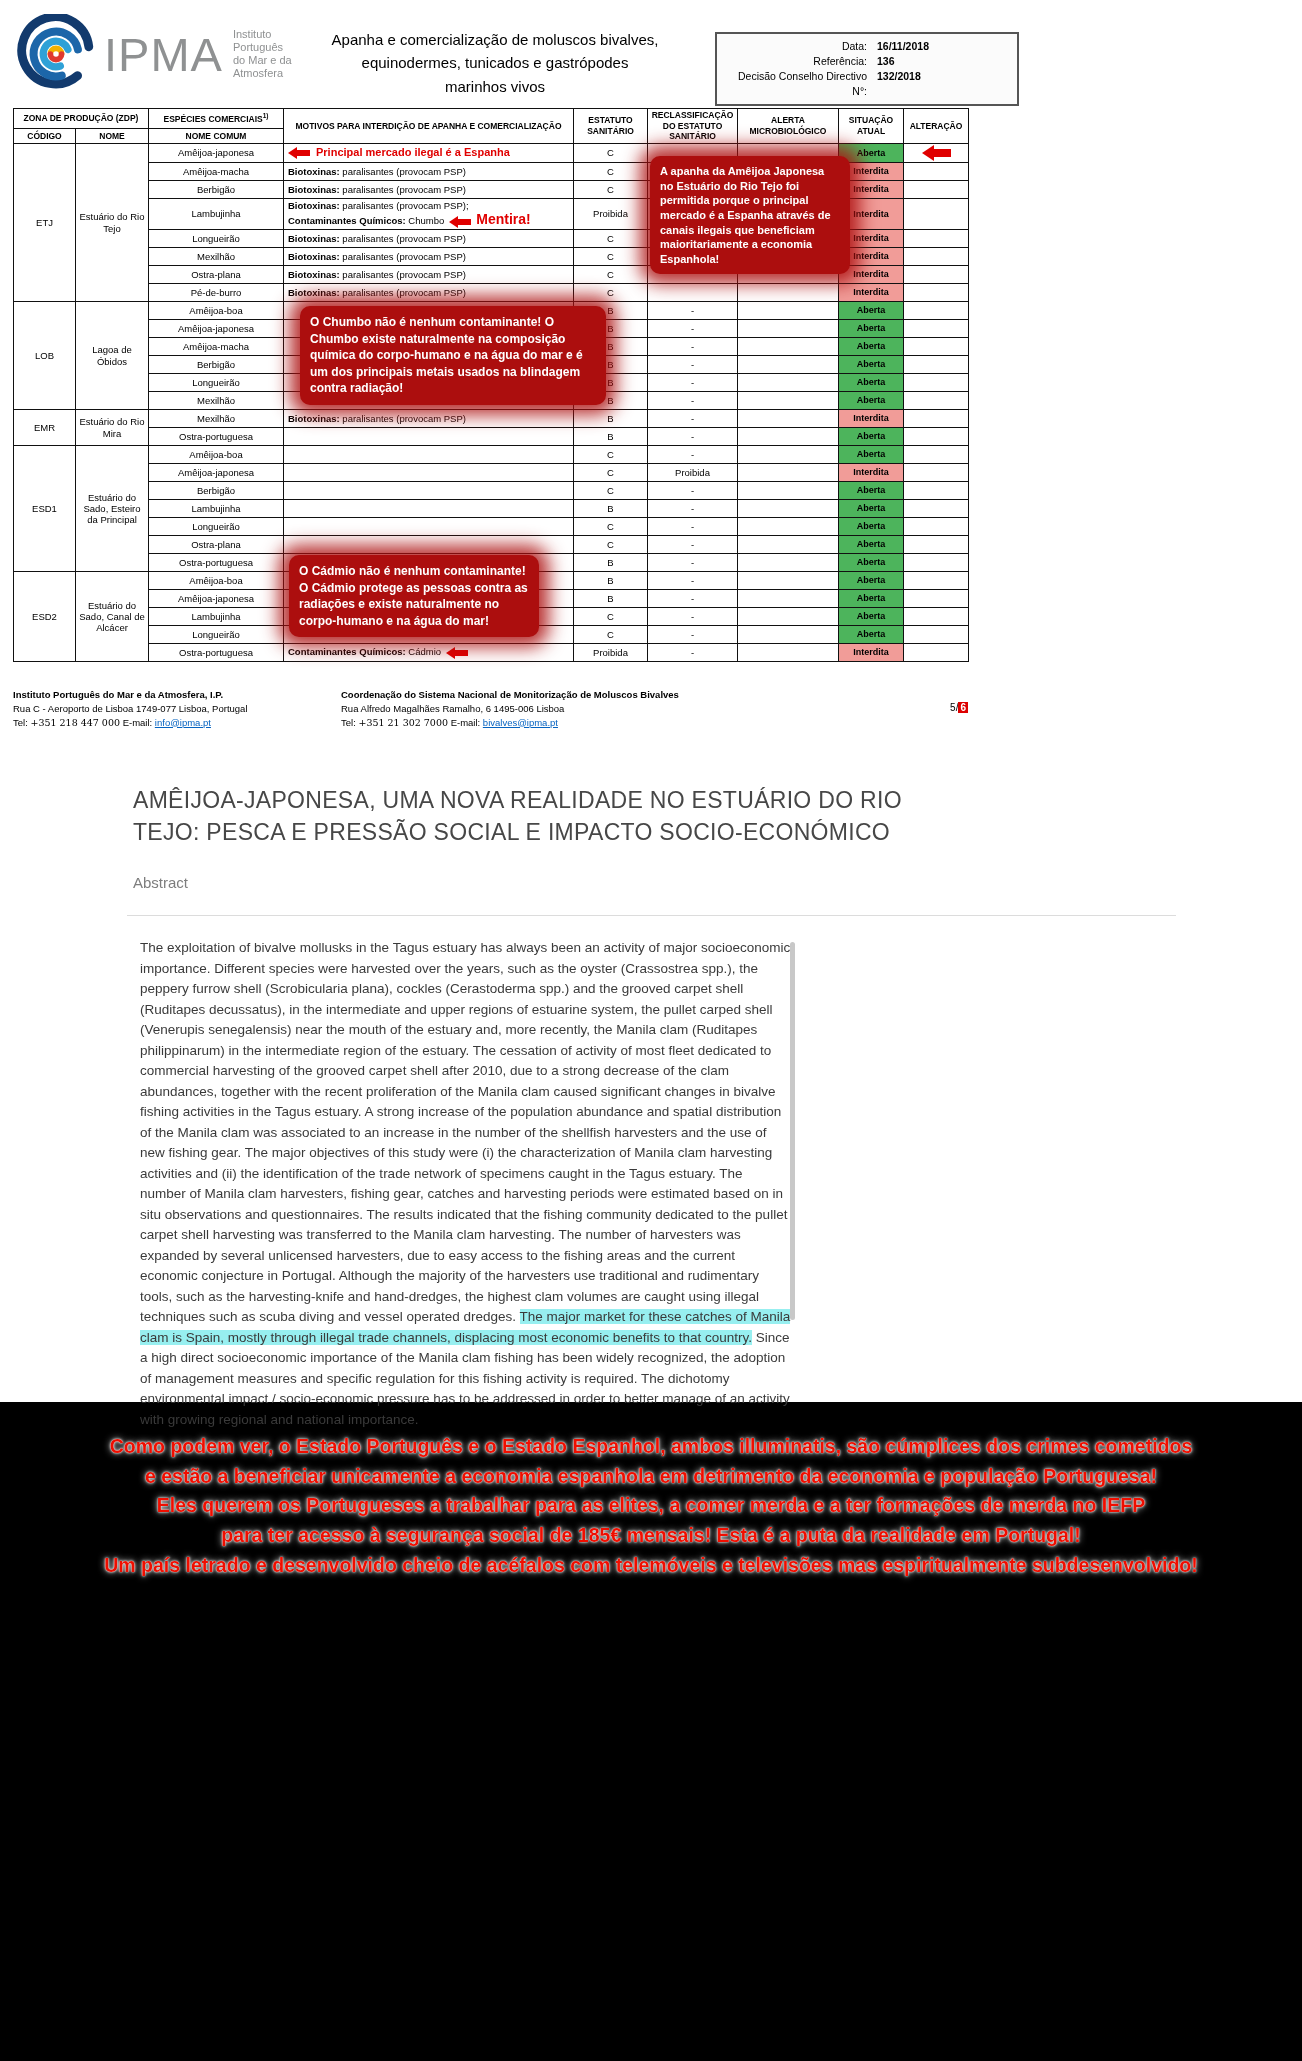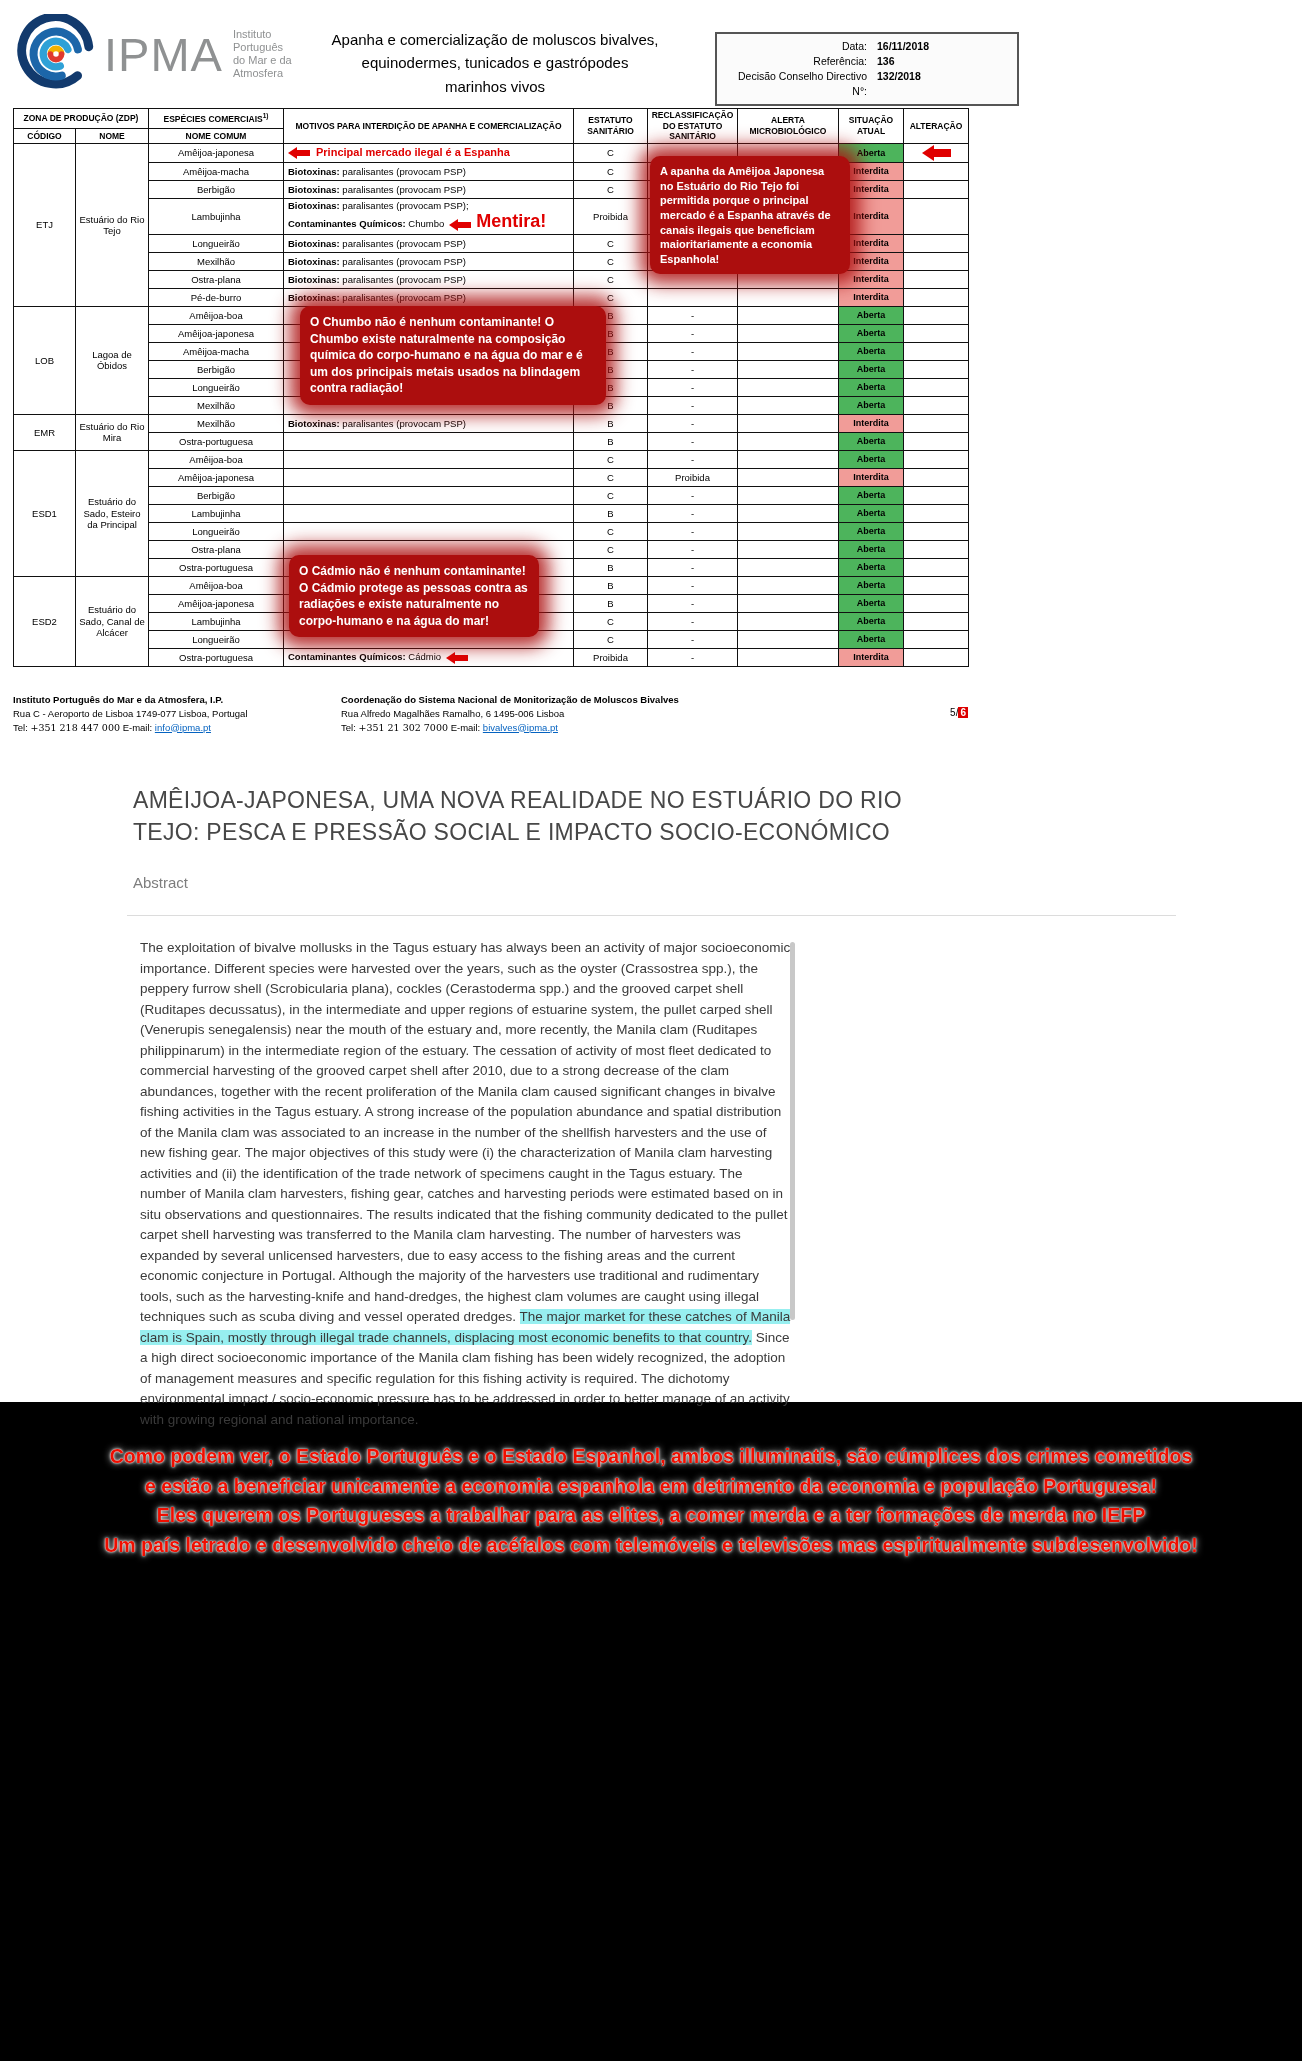--- a/index.html
+++ b/index.html
@@ -26,21 +26,21 @@
   .ztable thead tr:first-child th{height:20px;}
   .ztable thead tr:last-child th{height:15px;}
   .th-sup{font-size:6.5px;vertical-align:super;}
   .ztable td{font-size:9.5px;text-align:center;vertical-align:middle;height:18px;line-height:1.2;color:#000;background:#fff;}
   td.c-mot{text-align:left;padding-left:4px;}
   td.c-sit{font-weight:bold;font-size:9px;}
   td.sit-open{background:#4db45c;}
   td.sit-closed{background:#f19c98;}
   .mot-line b{font-size:9.5px;}
   .red-note{color:#e00000;font-weight:bold;font-size:11px;}
-  .red-note.mentira{font-size:18px;}
+  .red-note.mentira{font-size:14px;}
   .mot-line.spain{display:flex;align-items:center;}
 
   
   .rarrow{display:inline-flex;align-items:center;vertical-align:middle;}
   .rarrow .tri{width:0;height:0;border-style:solid;border-color:transparent;border-right-color:#e00000 !important;}
   .rarrow.md .tri{border-width:6px 9px 6px 0;}
   .rarrow.md .tail{width:13px;height:6px;background:#e00000;}
   .rarrow.lg .tri{border-width:8px 12px 8px 0;}
   .rarrow.lg .tail{width:17px;height:8px;background:#e00000;}
   .mot-line .rarrow{margin:0 5px;}
@@ -67,21 +67,21 @@
   .paper-title{margin:0 0 0 133px;font-size:23px;font-weight:400;color:#474747;line-height:1.38;letter-spacing:0.3px;}
   .paper-title span{display:block;}
   .abstract-label{margin:26px 0 0 133px;font-size:15px;color:#7d7d7d;}
   .paper hr{margin:24px 0 0 127px;width:1049px;border:none;border-top:1px solid #dcdcdc;}
   .abstract-wrap{position:relative;margin-top:22px;}
   .abstract-text{margin:0 0 6px 140px;width:652px;font-size:13.5px;line-height:20.5px;color:#3a3a3a;}
   .hl{background:#97eff0;}
   .scrollbar{position:absolute;left:790px;top:4px;width:5px;height:378px;background:#c8c8c8;border-radius:3px;}
 
   
-  .banner{height:659px;background:#000;padding-top:40px;}
+  .banner{height:659px;background:#000;padding-top:30px;}
   .banner-line{text-align:center;color:#ef0e00;font-weight:bold;font-size:19.5px;line-height:1.52;
     text-shadow:0 0 1px #fff,0 0 3px #ffffff,0 0 7px rgba(255,255,255,0.9);}
 </style>
 </head>
 <body>
 
 <div class="page">
 
   <section class="doc-section">
     <header class="doc-header">
@@ -498,16 +498,17 @@
     <div class="abstract-wrap">
       <p class="abstract-text"><span>The exploitation of bivalve mollusks in the Tagus estuary has always been an activity of major socioeconomic importance. Different species were harvested over the years, such as the oyster (Crassostrea spp.), the peppery furrow shell (Scrobicularia plana), cockles (Cerastoderma spp.) and the grooved carpet shell (Ruditapes decussatus), in the intermediate and upper regions of estuarine system, the pullet carped shell (Venerupis senegalensis) near the mouth of the estuary and, more recently, the Manila clam (Ruditapes philippinarum) in the intermediate region of the estuary. The cessation of activity of most fleet dedicated to commercial harvesting of the grooved carpet shell after 2010, due to a strong decrease of the clam abundances, together with the recent proliferation of the Manila clam caused significant changes in bivalve fishing activities in the Tagus estuary. A strong increase of the population abundance and spatial distribution of the Manila clam was associated to an increase in the number of the shellfish harvesters and the use of new fishing gear. The major objectives of this study were (i) the characterization of Manila clam harvesting activities and (ii) the identification of the trade network of specimens caught in the Tagus estuary. The number of Manila clam harvesters, fishing gear, catches and harvesting periods were estimated based on in situ observations and questionnaires. The results indicated that the fishing community dedicated to the pullet carpet shell harvesting was transferred to the Manila clam harvesting. The number of harvesters was expanded by several unlicensed harvesters, due to easy access to the fishing areas and the current economic conjecture in Portugal. Although the majority of the harvesters use traditional and rudimentary tools, such as the harvesting-knife and hand-dredges, the highest clam volumes are caught using illegal techniques such as scuba diving and vessel operated dredges. </span><span class="hl">The major market for these catches of Manila clam is Spain, mostly through illegal trade channels, displacing most economic benefits to that country.</span><span> Since a high direct socioeconomic importance of the Manila clam fishing has been widely recognized, the adoption of management measures and specific regulation for this fishing activity is required. The dichotomy environmental impact / socio-economic pressure has to be addressed in order to better manage of an activity with growing regional and national importance.</span></p>
       <div class="scrollbar"></div>
     </div>
   </section>
 
   <section class="banner">
     <div class="banner-line">Como podem ver, o Estado Português e o Estado Espanhol, ambos illuminatis, são cúmplices dos crimes cometidos</div>
     <div class="banner-line">e estão a beneficiar unicamente a economia espanhola em detrimento da economia e população Portuguesa!</div>
     <div class="banner-line">Eles querem os Portugueses a trabalhar para as elites, a comer merda e a ter formações de merda no IEFP</div>
+    <div class="banner-line">para ter acesso à segurança social de 185€ mensais! Esta é a puta da realidade em Portugal!</div>
     <div class="banner-line">Um país letrado e desenvolvido cheio de acéfalos com telemóveis e televisões mas espiritualmente subdesenvolvido!</div>
   </section>
 
 </div>
 
 </body></html>

